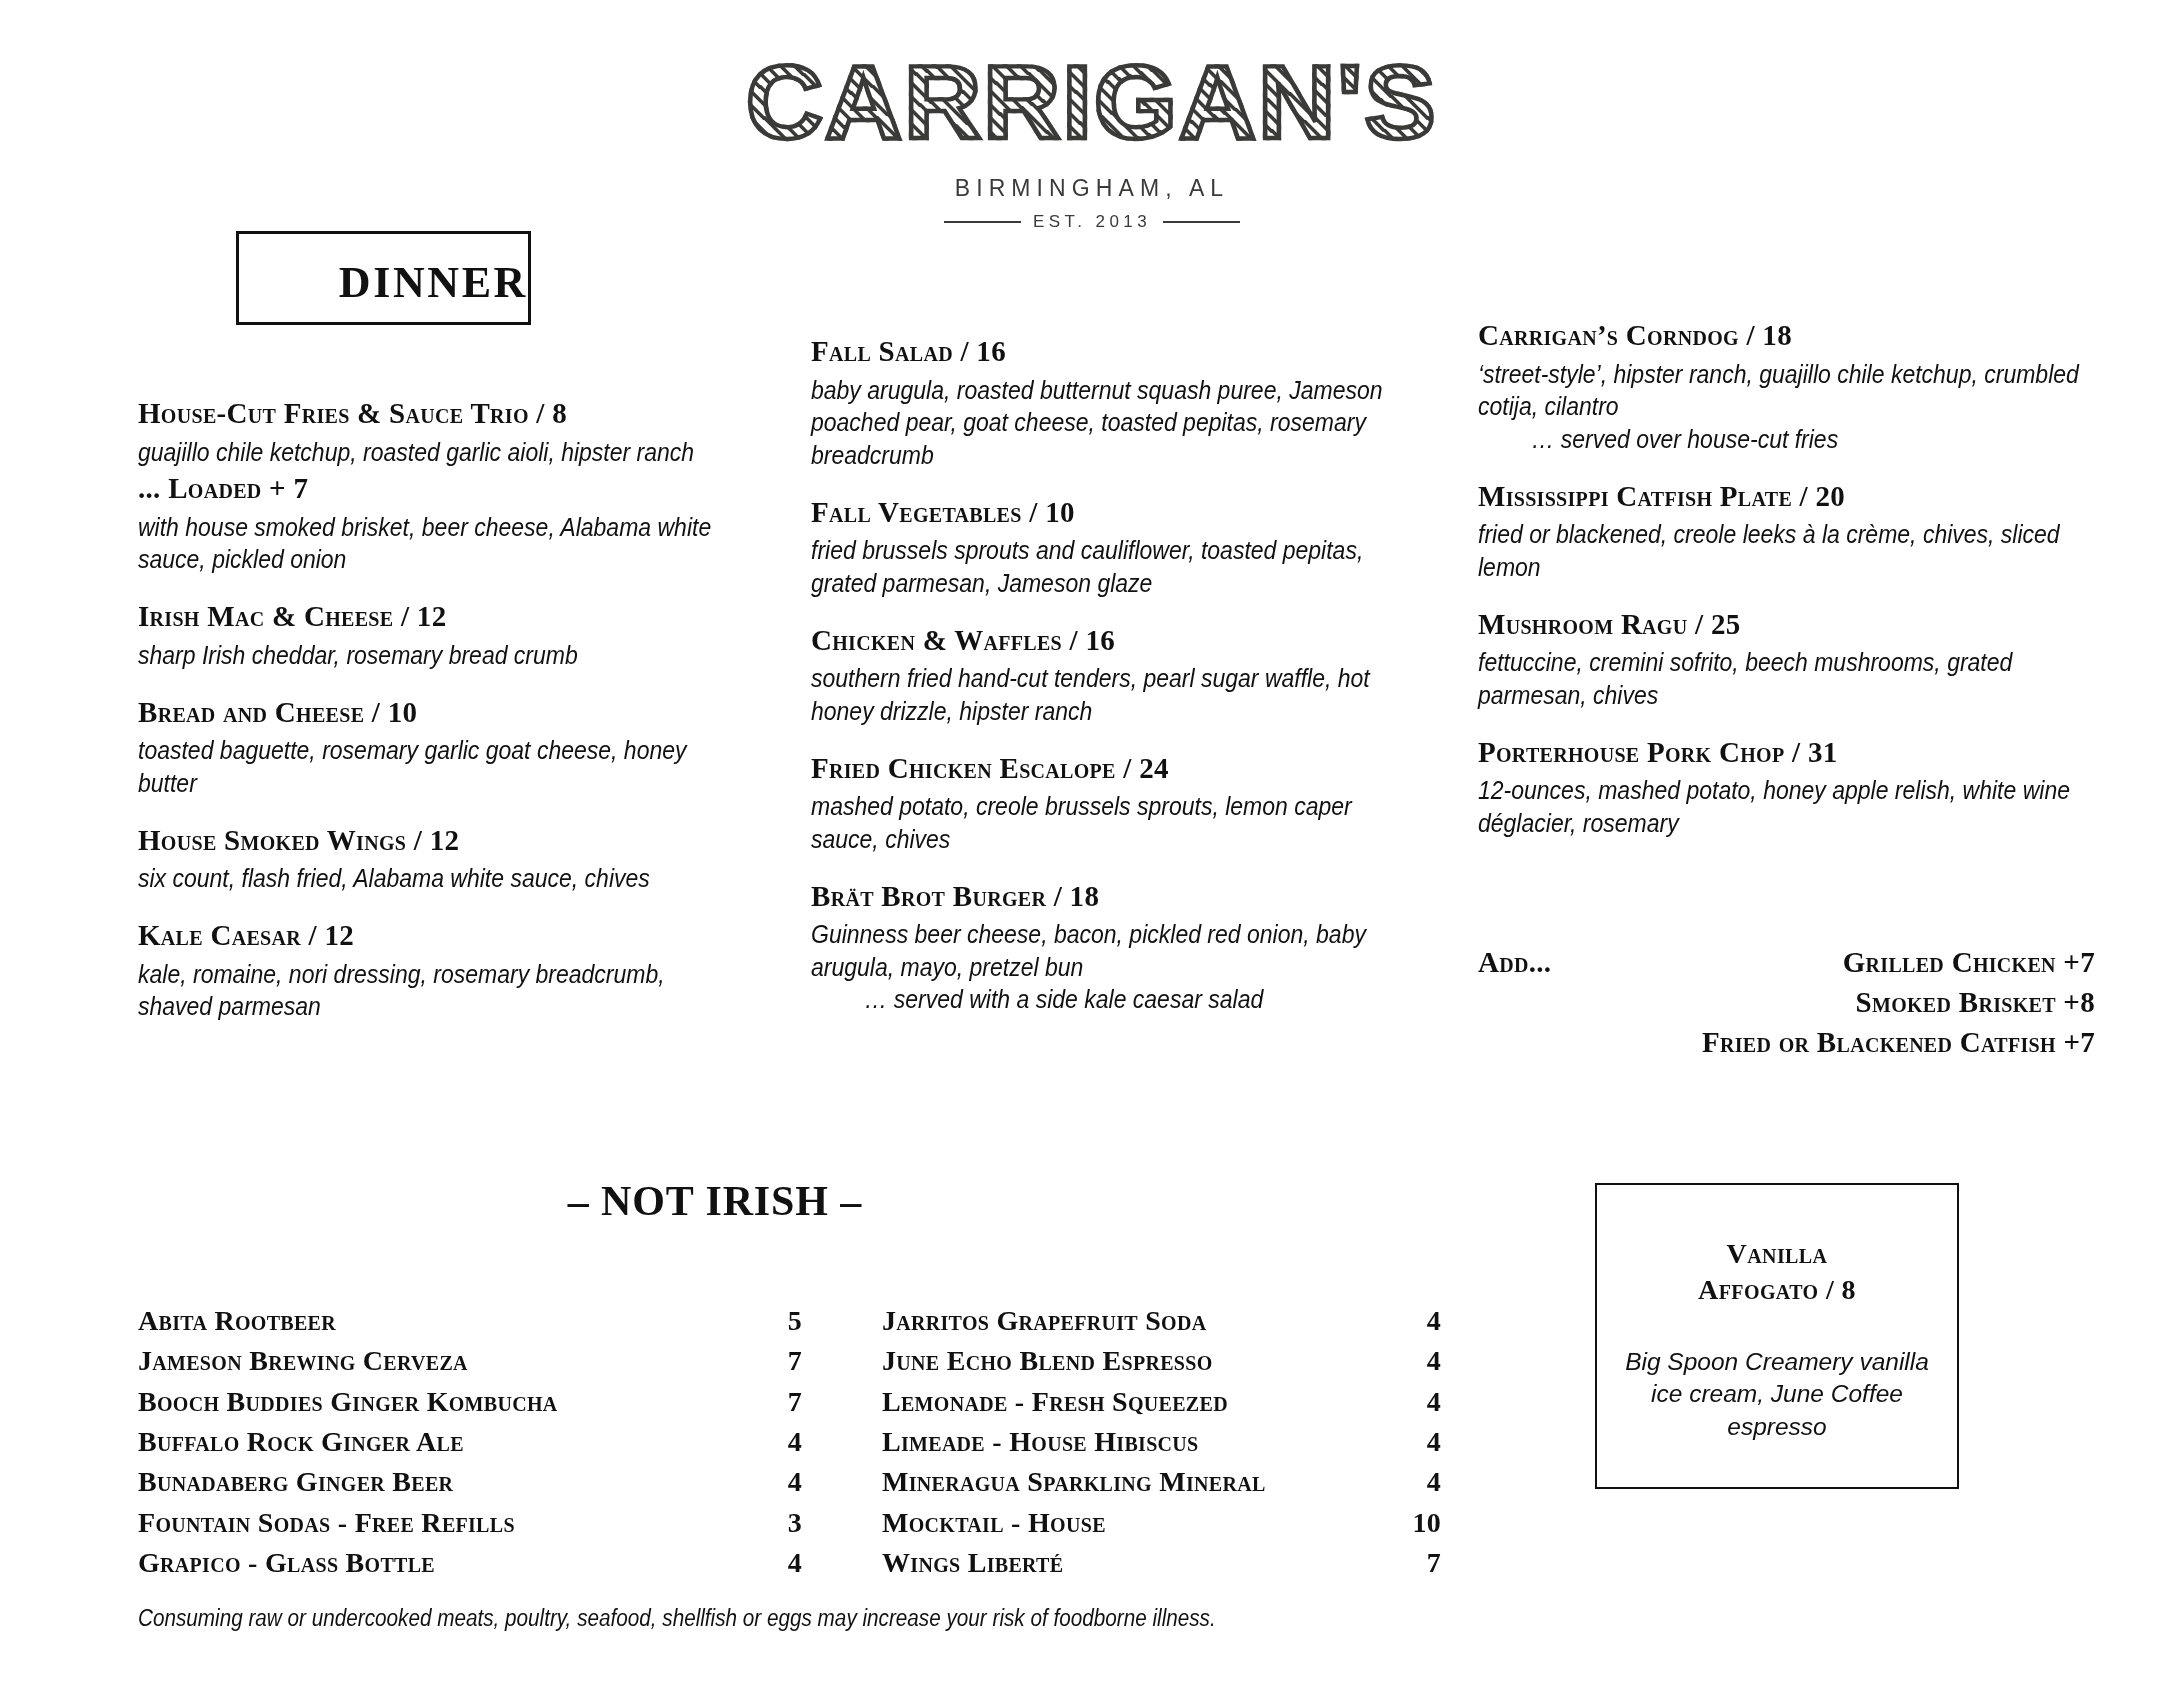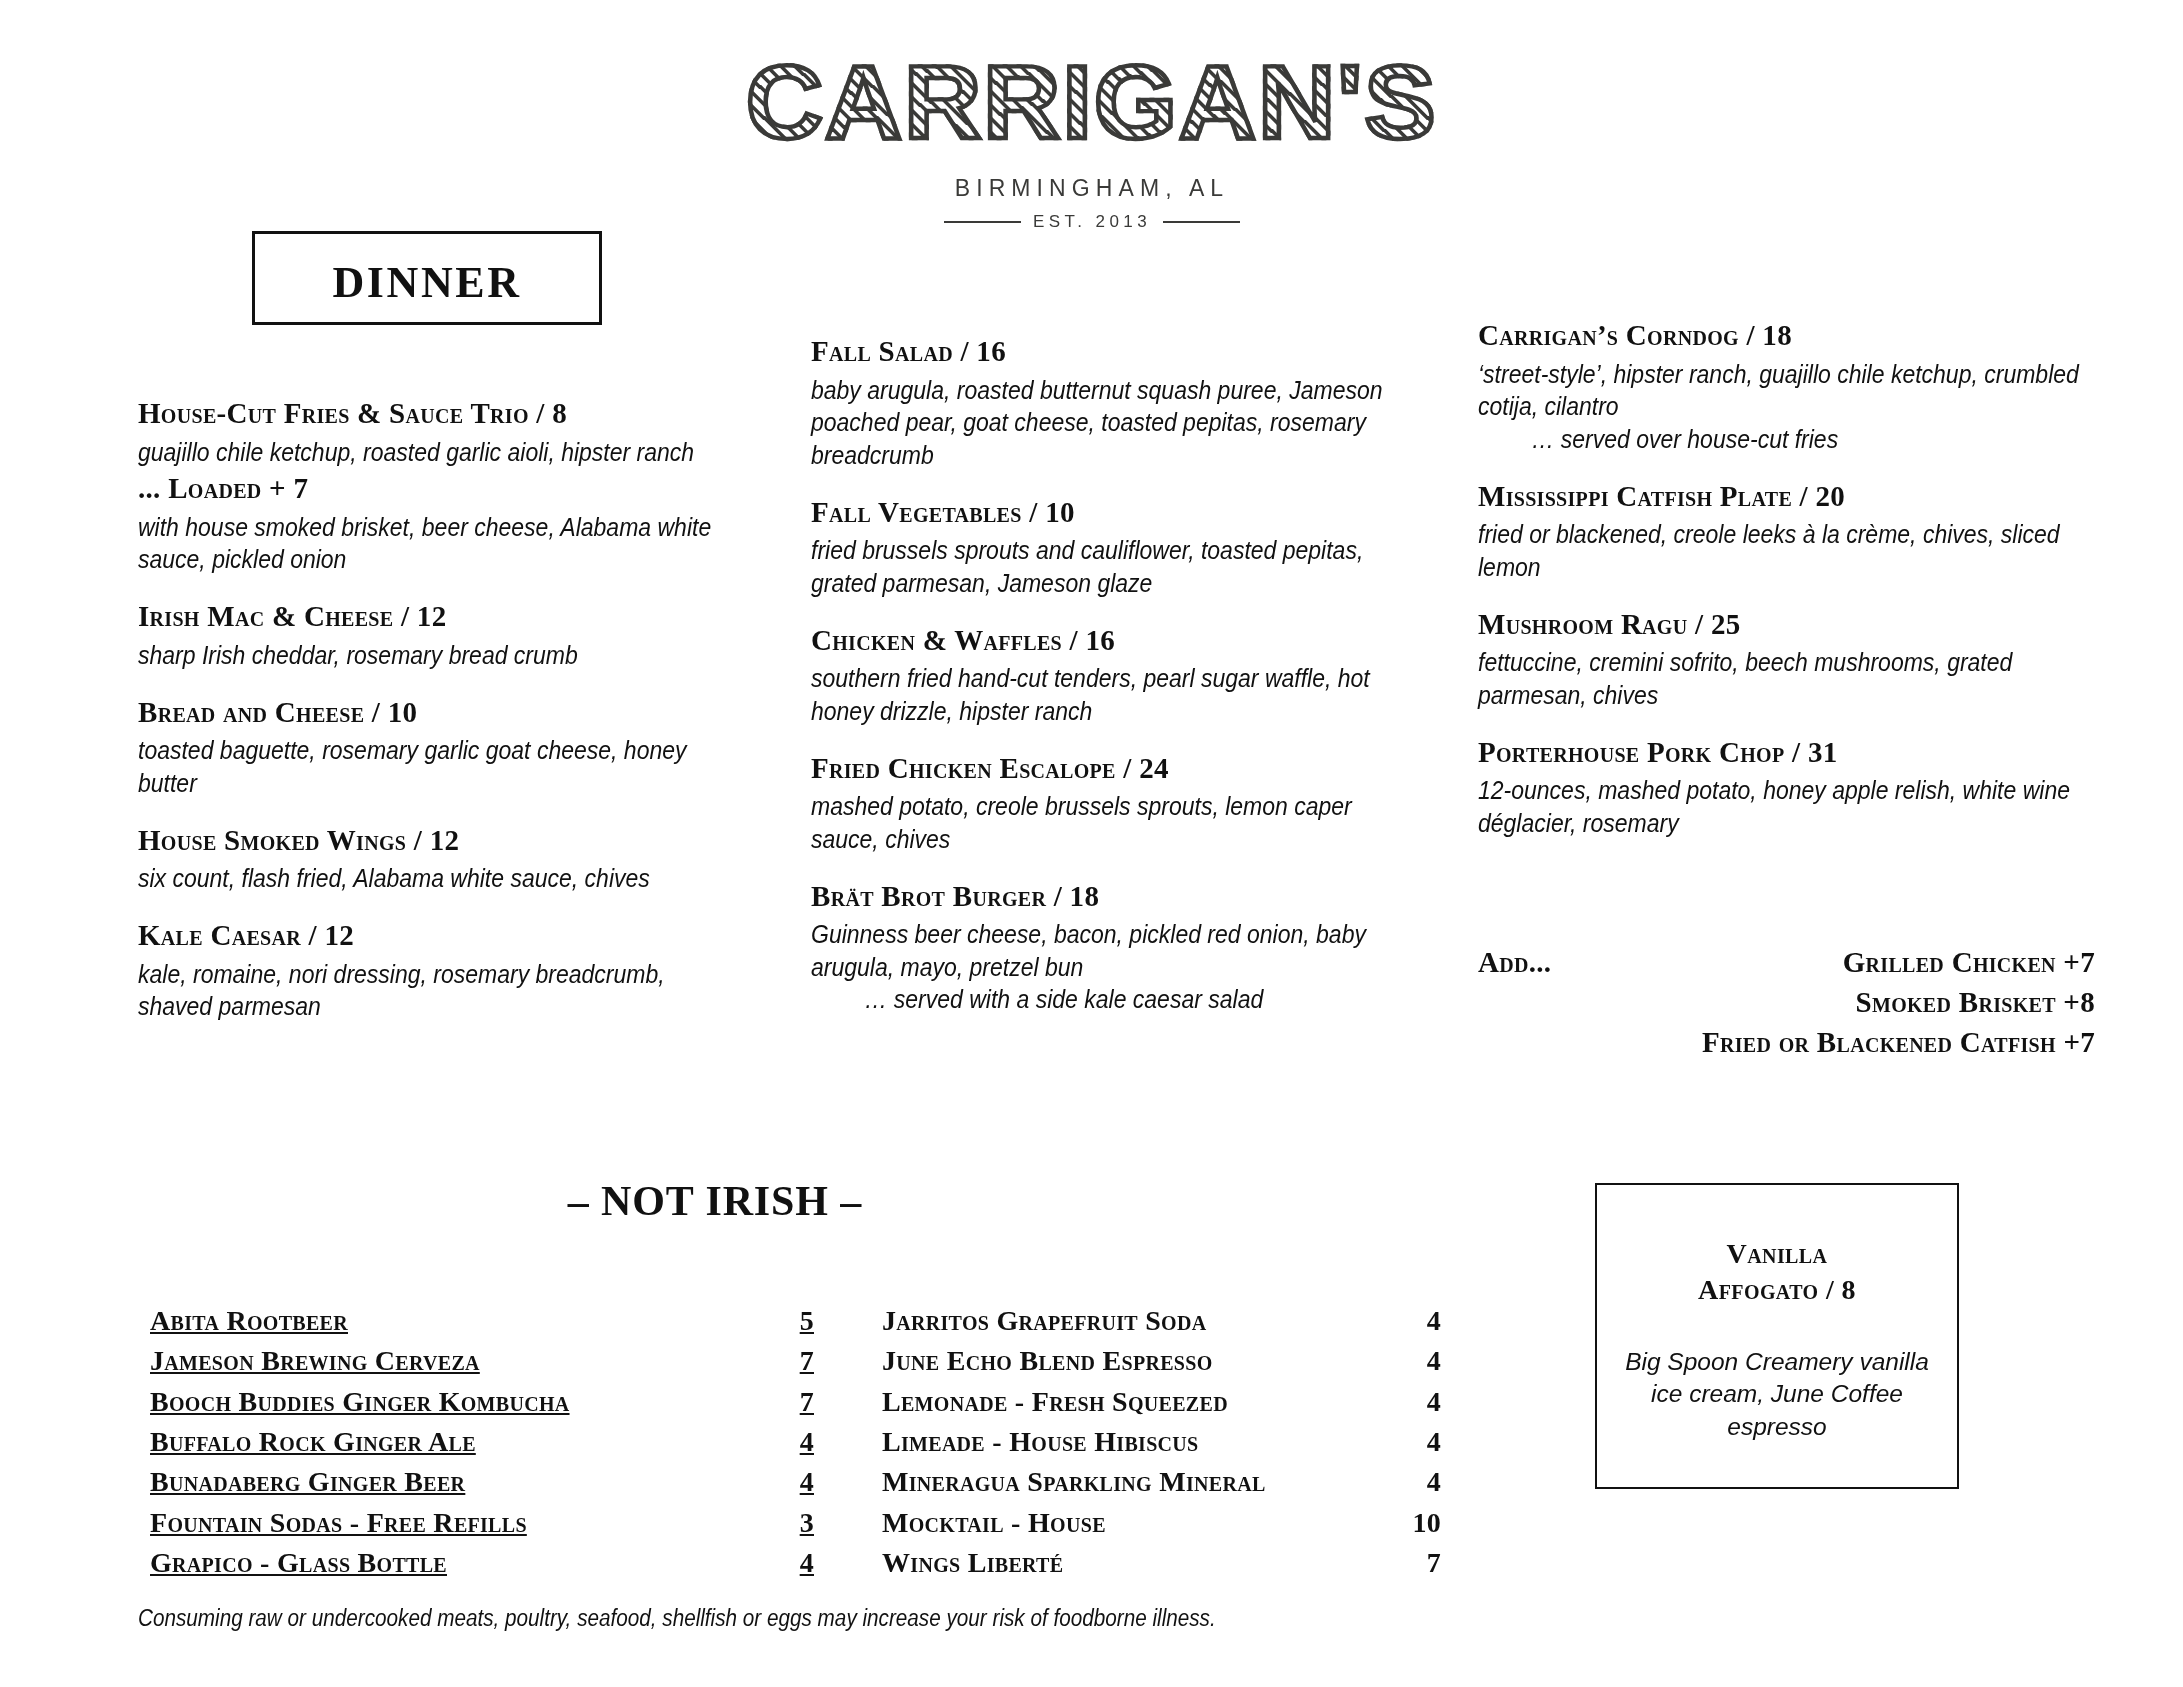--- a/index.html
+++ b/index.html
@@ -42,23 +42,23 @@
     gap:12.2px;margin-top:10.5px;
   }
   .logo-est-rule{width:77px;height:2.6px;background:#3a3a38;}
   .logo-est{
     font-family:"Liberation Sans", sans-serif;
     font-size:17px;letter-spacing:4.4px;color:#3a3a38;
   }
 
   
   .dinner-box{
-    position:absolute;left:252px;top:231px;width:350px;height:94px;
+    position:absolute;left:236px;top:231px;width:295px;height:94px;
     border:3.5px solid #111;
-    display:flex;align-items:center;justify-content:center;
+    display:flex;align-items:center;justify-content:flex-end;
     box-sizing:border-box;
   }
   .dinner-box span{
     font-family:"Liberation Serif", serif;
     font-size:44px;font-weight:bold;letter-spacing:2.6px;
     line-height:1;position:relative;top:5.2px;
   }
 
   
   .col{position:absolute;}
@@ -112,21 +112,21 @@
   
   .not-irish{
     position:absolute;left:0;right:0;top:1177px;text-align:center;
     font-family:"Liberation Serif", serif;
     font-size:42px;font-weight:bold;letter-spacing:0.9px;
     transform:translateX(-377px);
   }
 
   
   .drinks{position:absolute;top:1301px;font-family:"Liberation Serif", serif;}
-  .drinks-left{left:150px;width:664px;text-decoration:underline;}
+  .drinks-left{left:138px;width:664px;}
   .drinks-right{left:882px;width:559px;}
   .drink-row{
     display:flex;justify-content:space-between;align-items:baseline;
     font-size:28px;font-weight:bold;font-variant:small-caps;
     letter-spacing:0.3px;line-height:1.44;
   }
   .drink-name{white-space:nowrap;}
   .drink-price{font-variant:normal;}
 
   

